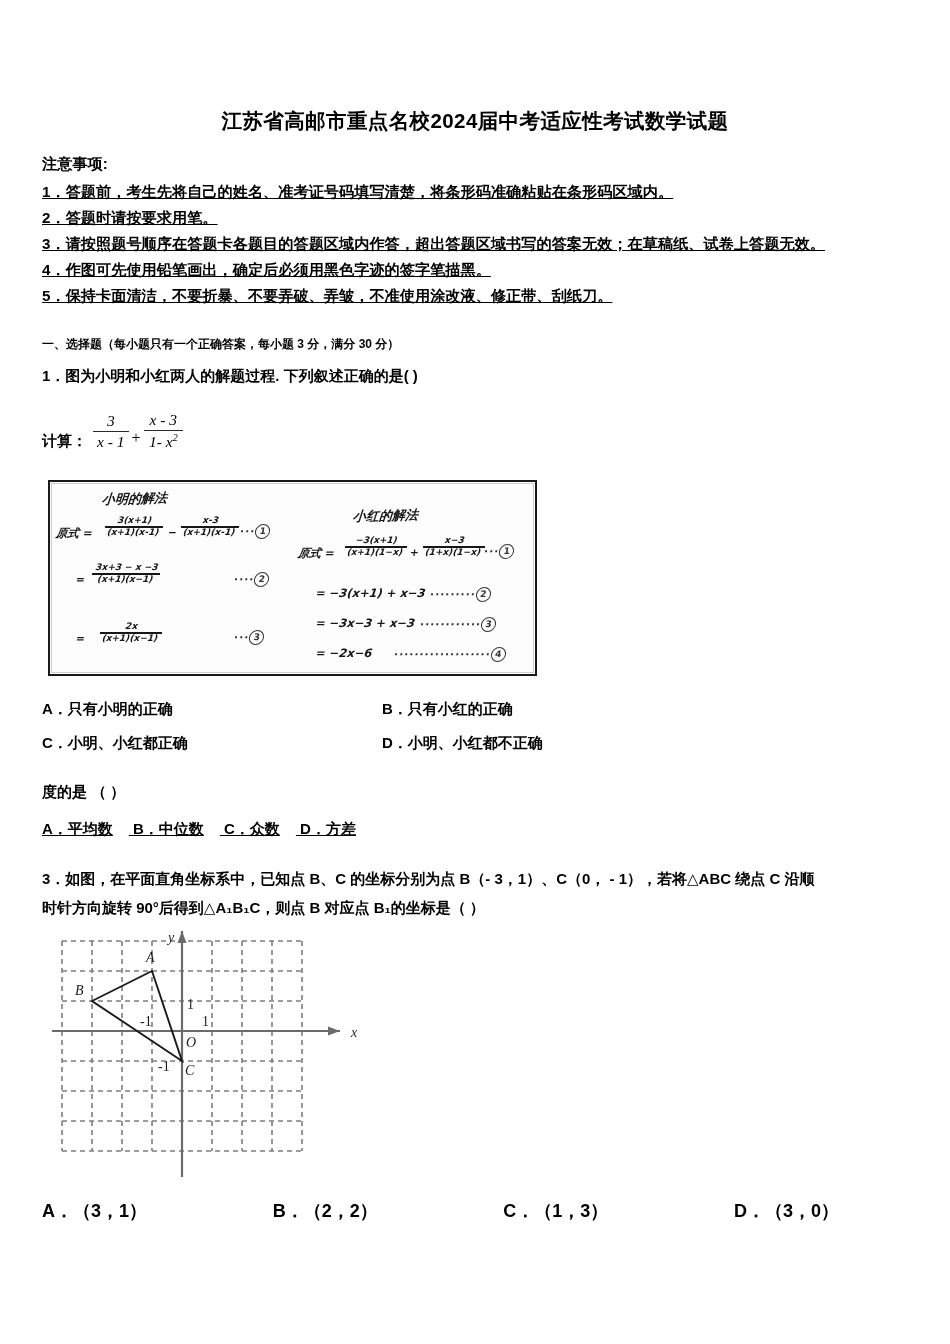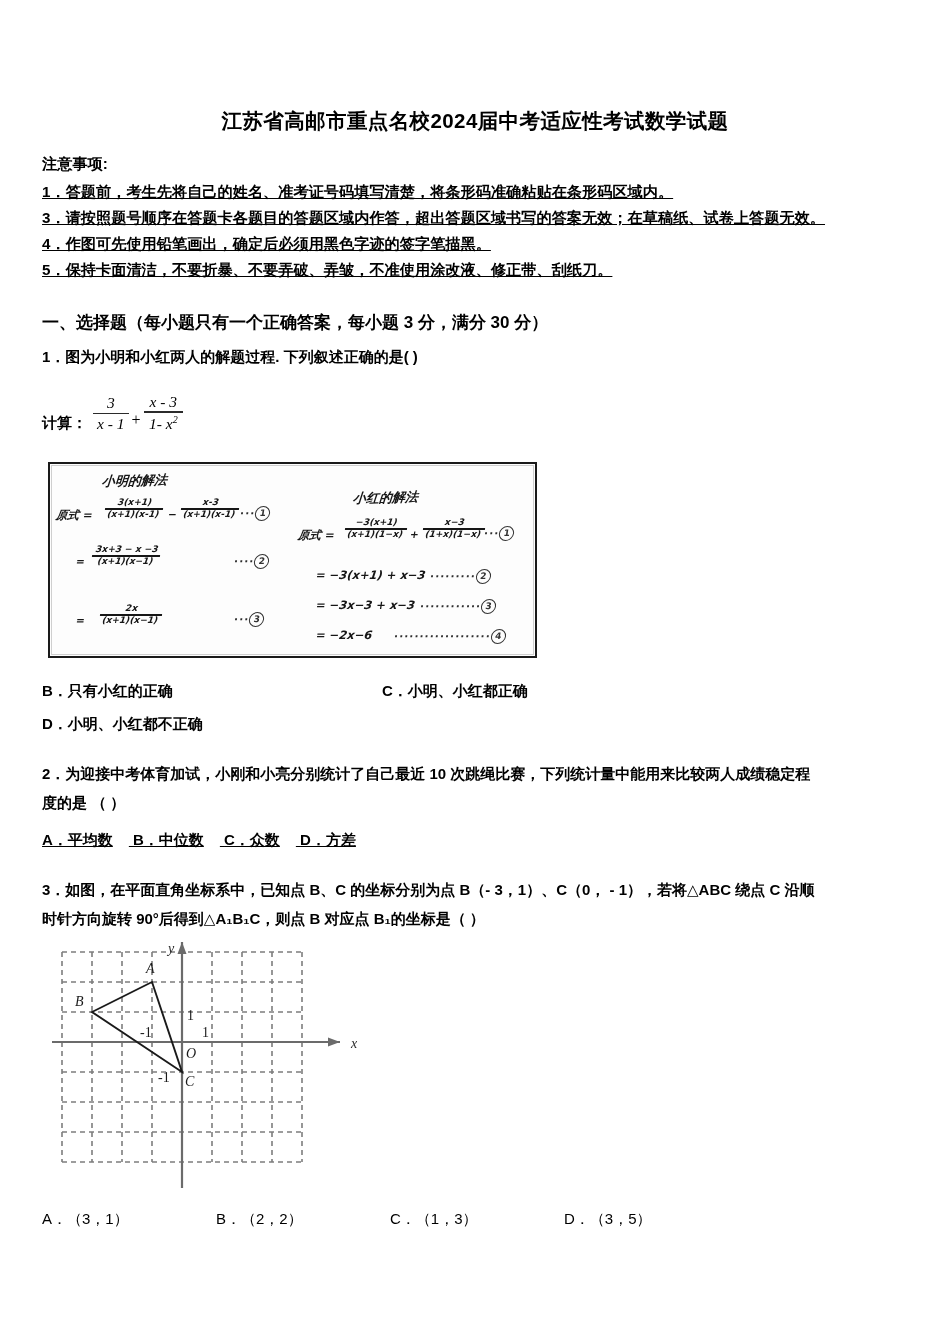--- a/index.html
+++ b/index.html
@@ -57,21 +57,21 @@
     font-size: 15.2px;
     font-weight: bold;
     line-height: 1.72;
     white-space: nowrap;
     font-family: "Liberation Sans", "DejaVu Sans", sans-serif;
     text-decoration: underline;
   }
 
   
   .section-head {
-    font-size: 17px;
+    font-size: 12px;
     font-weight: bold;
     margin: 26px 0 6px 0;
     line-height: 1.6;
     font-family: "Liberation Sans", "DejaVu Sans", sans-serif;
   }
 
   
   .q-stem {
     font-size: 15px;
     font-weight: bold;
@@ -225,23 +225,24 @@
     font-weight: bold;
     line-height: 2.1;
     margin-top: 6px;
     font-family: "Liberation Sans", "DejaVu Sans", sans-serif;
     text-decoration: underline;
   }
   .opt-inline span { margin-right: 16px; }
   .opt-row-q3 {
     display: flex;
     margin-top: 14px;
-    font-size: 15px;
-    font-weight: normal;
-    font-family: "Liberation Sans", "DejaVu Sans", sans-serif;
+    font-size: 18px;
+    font-weight: bold;
+    font-family: "Liberation Sans", "DejaVu Sans", sans-serif;
+    justify-content: space-between;
   }
   .opt-row-q3 .cell { width: 174px; }
 
   .q2-block { margin-top: 18px; }
   .q3-block { margin-top: 20px; }
 
   
   .coord-figure {
     position: relative;
     width: 340px;
@@ -253,20 +254,21 @@
 <body>
 
 <div class="page">
   <div class="content">
 
     <h1 class="doc-title">江苏省高邮市重点名校2024届中考适应性考试数学试题</h1>
 
     <div class="notice-head">注意事项:</div>
     <ul class="notice-list">
       <li>1．答题前，考生先将自己的姓名、准考证号码填写清楚，将条形码准确粘贴在条形码区域内。</li>
+      <li>2．答题时请按要求用笔。</li>
       <li>3．请按照题号顺序在答题卡各题目的答题区域内作答，超出答题区域书写的答案无效；在草稿纸、试卷上答题无效。</li>
       <li>4．作图可先使用铅笔画出，确定后必须用黑色字迹的签字笔描黑。</li>
       <li>5．保持卡面清洁，不要折暴、不要弄破、弄皱，不准使用涂改液、修正带、刮纸刀。</li>
     </ul>
 
     <div class="section-head">一、选择题（每小题只有一个正确答案，每小题 3 分，满分 30 分）</div>
 
     <div class="q-stem">1．图为小明和小红两人的解题过程. 下列叙述正确的是(  )</div>
 
     <div class="calc-line">
@@ -356,27 +358,27 @@
         <span class="dots">············</span><span class="circnum">3</span>
       </div>
 
       <div class="hw-txt" style="left:268px; top:166px; font-size:11.5px;">= −2x−6</div>
       <div class="hw-txt" style="left:346px; top:167px;">
         <span class="dots">···················</span><span class="circnum">4</span>
       </div>
     </div>
 
     <div class="opt-grid2">
+      <div class="opt">A．只有小明的正确</div>
       <div class="opt">B．只有小红的正确</div>
       <div class="opt">C．小明、小红都正确</div>
       <div class="opt">D．小明、小红都不正确</div>
     </div>
 
     <div class="q2-block">
-      <div class="q-stem">2．为迎接中考体育加试，小刚和小亮分别统计了自己最近 10 次跳绳比赛，下列统计量中能用来比较两人成绩稳定程</div>
       <div class="q-stem">度的是 （   ）</div>
       <div class="opt-inline">
         <span>A．平均数</span>
         <span>B．中位数</span>
         <span>C．众数</span>
         <span>D．方差</span>
       </div>
     </div>
 
     <div class="q3-block">
@@ -427,18 +429,18 @@
           <text x="94" y="33" font-family="Liberation Serif, serif" font-size="14" font-style="italic" fill="#1a1a1a">A</text>
           <text x="23" y="66" font-family="Liberation Serif, serif" font-size="14" font-style="italic" fill="#1a1a1a">B</text>
           <text x="133" y="146" font-family="Liberation Serif, serif" font-size="14" font-style="italic" fill="#1a1a1a">C</text>
         </svg>
       </div>
 
       <div class="opt-row-q3">
         <div class="cell">A．（3，1）</div>
         <div class="cell">B．（2，2）</div>
         <div class="cell">C．（1，3）</div>
-        <div class="cell">D．（3，5）</div>
+        <div class="cell">D．（3，0）</div>
       </div>
     </div>
 
   </div>
 </div>
 
 </body></html>

